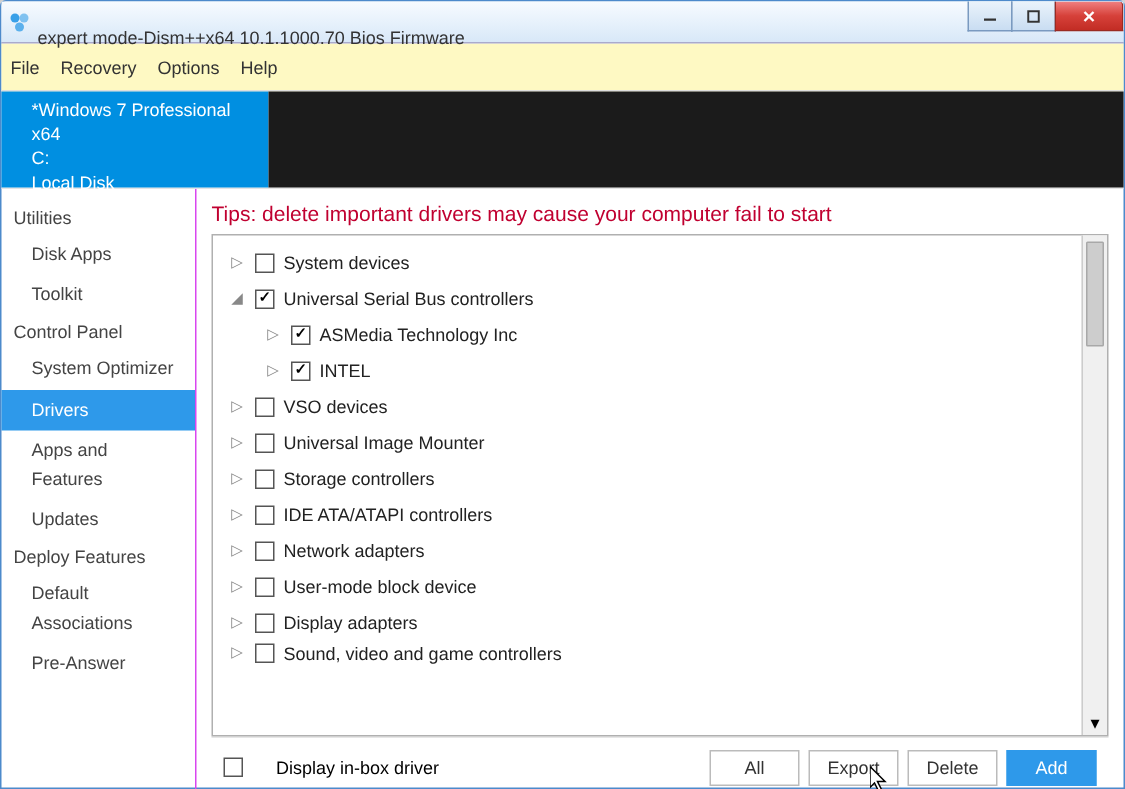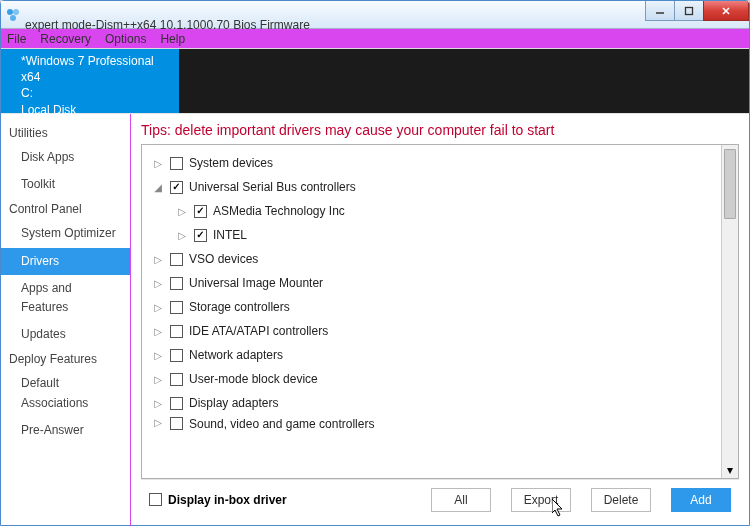--- a/index.html
+++ b/index.html
@@ -11,21 +11,21 @@
 .titlebar .app-icon { width: 16px; height: 16px; display: inline-block; margin-right: 4px; }
 .titlebar .app-icon svg { width:16px; height:16px; }
 .titlebar .title { color: #333; font-size: 12px; margin-top: 20px; }
 .winbtns { position: absolute; right: 0; top: 0; display: flex; }
 .winbtn { width: 30px; height: 20px; display:flex; align-items:center; justify-content:center; border: 1px solid #7a9ac0; border-top:none; margin-left:-1px; background: linear-gradient(#f2f7fc,#dbe8f6); }
 .winbtn.min, .winbtn.max { background: linear-gradient(#eaf3fb,#c9ddf2); }
 .winbtn.close { width: 46px; background: linear-gradient(#f08080,#d6413a,#c22c24); border-color:#9a2b22; border-top-right-radius:3px;}
 .winbtn svg { width:10px; height:10px; }
 
 
-.menubar { height: 20px; background:#d946ef; display:flex; align-items:center; padding: 0 6px; gap: 14px; border-bottom:1px solid #ddd;}
+.menubar { height: 32px; background:#fef9c3; display:flex; align-items:center; padding: 0 6px; gap: 14px; border-bottom:1px solid #ddd;}
 .menubar span { color:#333; cursor:default; }
 
 
 .row2 { display:flex; height: 64px; }
 .info-blue { background:#008fe1; color:#fff; width: 178px; padding: 4px 20px; line-height: 1.35; }
 .info-dark { flex:1; background:#1b1b1b; }
 
 
 .body { display:flex; height: calc(526px - 28px - 20px - 64px); border-top:1px solid #e4e4e4; }
 
@@ -49,24 +49,24 @@
 .node .tri { width:12px; text-align:center; color:#888; font-size:10px; }
 .node .cb { width:13px; height:13px; border:1px solid #555; margin:0 6px; display:flex; align-items:center; justify-content:center; font-size:10px; line-height:1; }
 .node .cb.checked::after { content:"✓"; color:#000; font-weight:bold; }
 .node .lbl { color:#222; }
 .node.d1 { padding-left:10px; }
 .node.d2 { padding-left:34px; }
 .last-cut { height:18px; overflow:hidden; align-items:flex-start; padding-top:2px;}
 
 
 .bottombar { height:40px; display:flex; align-items:center; padding:0 8px; border-top:1px solid #e6e6e6; }
-.bottombar .left { display:flex; align-items:center; gap:6px;font-weight:bold; }
+.bottombar .left { display:flex; align-items:center; gap:22px; }
 .bottombar .cb2 { width:13px; height:13px; border:1px solid #555; }
 .bottombar .spacer { flex:1; }
-.btn { width:60px; height:24px; border:1px solid #bbb; background:#fff; color:#333; margin-left:20px; display:inline-flex; align-items:center; justify-content:center; cursor:default;}
+.btn { width:60px; height:24px; border:1px solid #bbb; background:#fff; color:#333; margin-left:6px; display:inline-flex; align-items:center; justify-content:center; cursor:default;}
 .btn.primary { background:#2e99ea; color:#fff; border-color:#2e99ea; }
 .cursor-icon { position:absolute; pointer-events:none; }
 </style>
 </head>
 <body>
 
 <div class="window">
 
   <div class="titlebar">
     <span class="app-icon">

